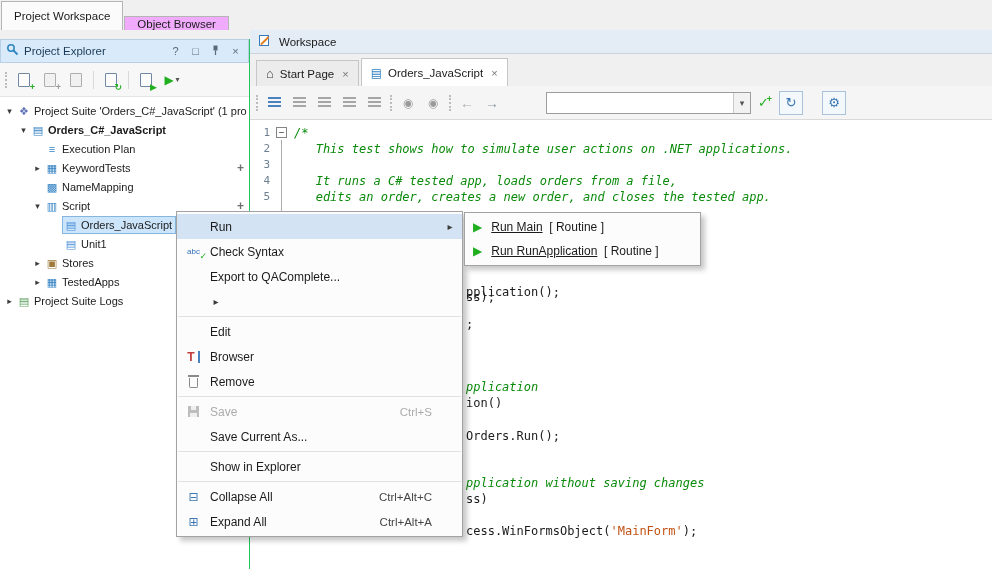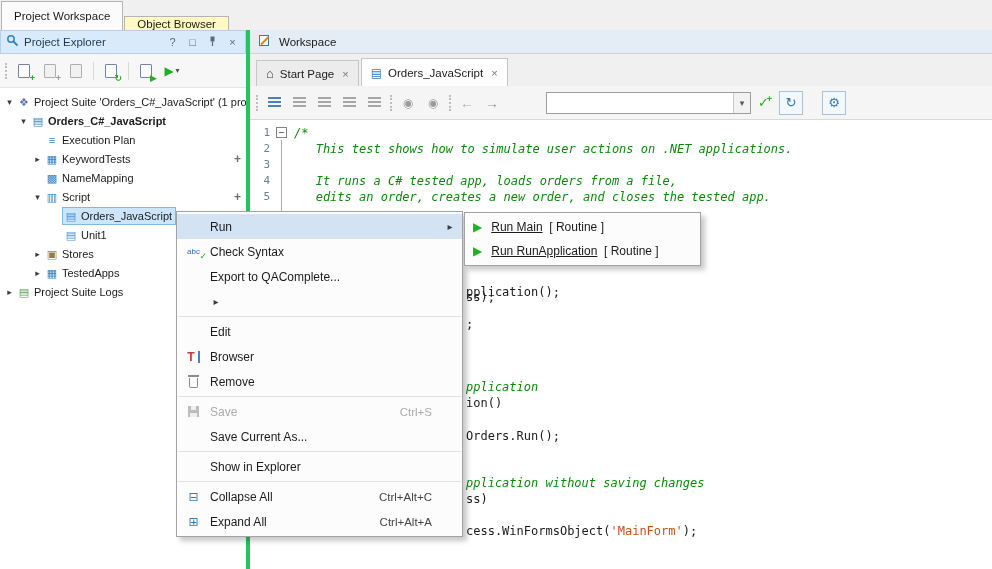--- a/index.html
+++ b/index.html
@@ -1,25 +1,25 @@
 <!DOCTYPE html>
 <html><head>
 <meta charset="utf-8">
 <style>
 *{margin:0;padding:0;box-sizing:border-box}
 html,body{width:992px;height:569px;overflow:hidden}
 body{font-family:"Liberation Sans","DejaVu Sans",sans-serif;font-size:12px;background:#f0f0f0;color:#1b1b1b;position:relative;cursor:default}
 
 
 .top-tabs{height:30px;display:flex;align-items:flex-end;background:#f0f0f0;padding-left:1px}
-.top-tab{height:14px;display:flex;align-items:center;padding:0 12px;font-size:11.5px;background:#fef9c3;border:1px solid #b5b5b5;border-bottom:none;margin-right:1px}
+.top-tab{height:14px;display:flex;align-items:center;padding:0 12px;font-size:11.5px;background:#f0abfc;border:1px solid #b5b5b5;border-bottom:none;margin-right:1px}
 .top-tab.active{background:#fbfbfb;height:29px}
 
 
-.left-panel{position:absolute;left:0;top:30px;width:250px;bottom:0;background:#fff;border-right:4px solid #22c55e;display:flex;flex-direction:column}
+.left-panel{position:absolute;left:0;top:39px;width:250px;bottom:0;background:#fff;border-right:1px solid #22c55e;display:flex;flex-direction:column}
 .pe-header{height:24px;flex:0 0 24px;background:#d9eafa;border:1px solid #b9cfe4;display:flex;align-items:center;gap:5px;padding:0 5px}
 .pe-title{flex:1;font-size:11.5px;color:#1b3a57}
 .pe-hbtn{color:#5a6b7c;font-size:11px;width:15px;text-align:center}
 .pe-toolbar{height:34px;flex:0 0 34px;background:#f7f7f7;border-bottom:1px solid #e6e6e6;display:flex;align-items:center;gap:4px;padding:0 3px}
 .tree{flex:1;background:#fff;padding-top:4px;overflow:hidden;font-size:11px}
 .trow{height:19px;display:flex;align-items:center;white-space:nowrap}
 .exp{width:13px;flex:0 0 13px;color:#3b3b3b;font-size:9px;text-align:center}
 .ti{width:16px;flex:0 0 16px;text-align:center;font-size:11px;line-height:12px}
 .tlabel{margin-left:2px}
 .bold{font-weight:bold}

